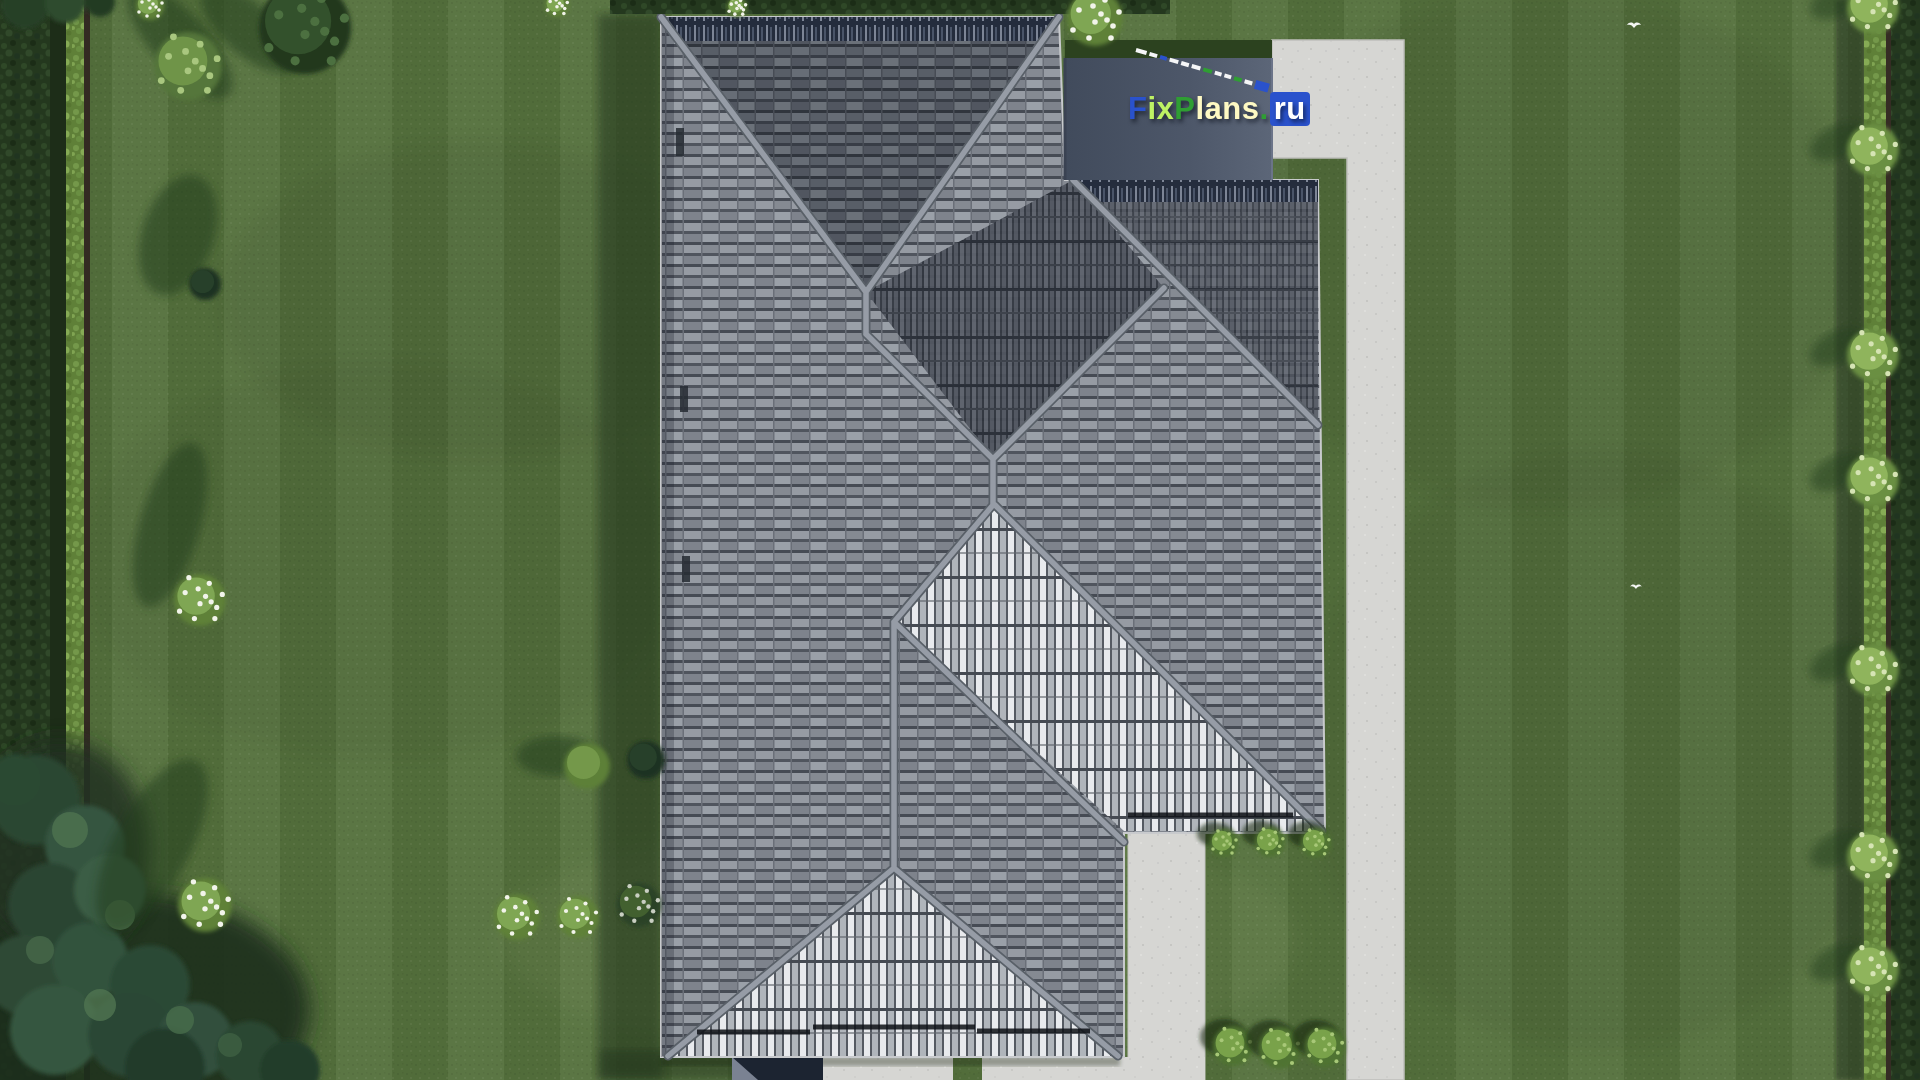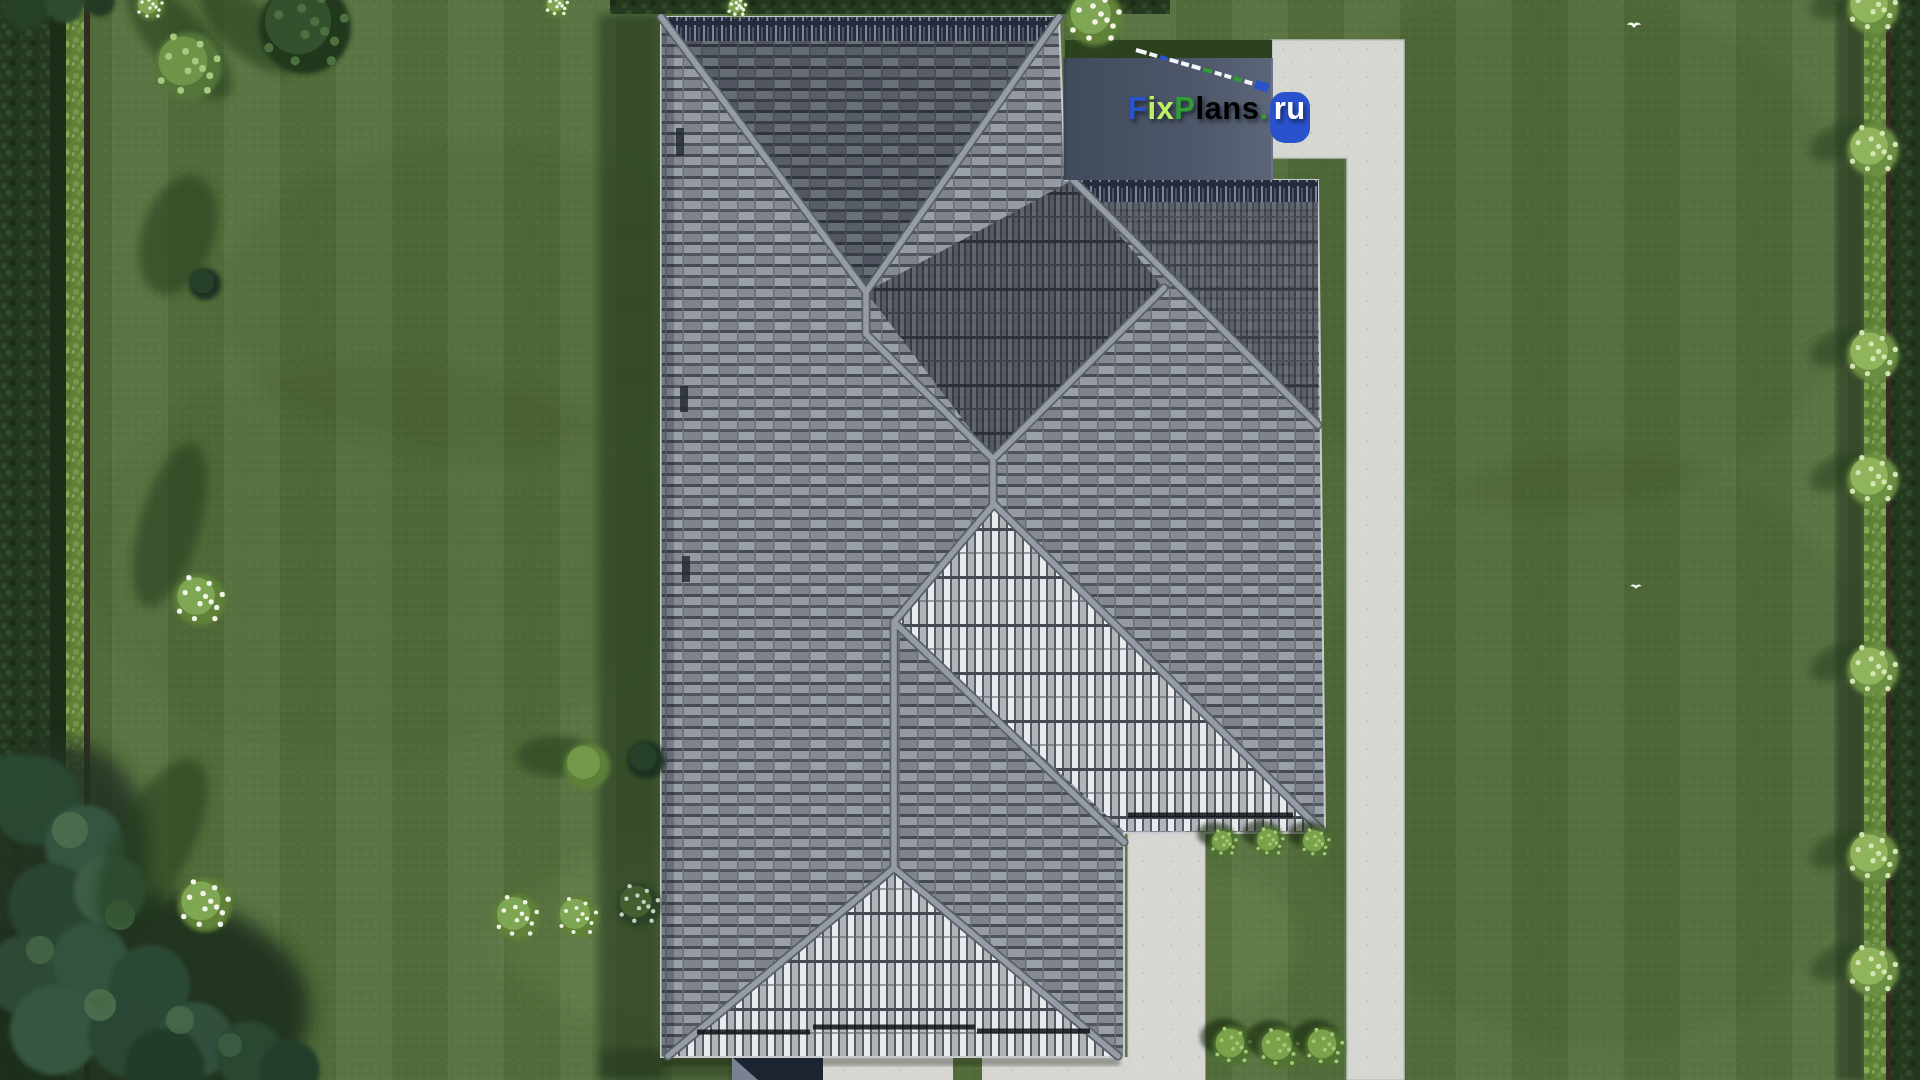--- a/index.html
+++ b/index.html
@@ -9,21 +9,21 @@
   }
   .scene svg{position:absolute;left:0;top:0;}
   .logo{
     position:absolute;left:1128px;top:92px;z-index:20;
     font-family:"Liberation Sans",sans-serif;
     font-size:31px;font-weight:bold;letter-spacing:0.5px;
     text-shadow:2px 3px 4px rgba(5,10,20,0.6);
     white-space:nowrap;line-height:1;
   }
   .logo .badge{
-    display:inline-block;border-radius:15px;padding:1px 4px 19px 4px;margin-left:1px;
+    display:inline-block;border-radius:4px;padding:1px 4px 2px 4px;margin-left:1px;
   }
 </style>
 </head>
 <body>
 
 <div class="scene">
 
 <svg id="scene-svg" width="1920" height="1080" viewBox="0 0 1920 1080" xmlns="http://www.w3.org/2000/svg">
   <defs>
     <filter id="b2">
@@ -698,15 +698,15 @@
           <circle cx="1323.5714285714287" cy="1038.4285714285713" r="2" fill="#a8c878"></circle>
           <circle cx="1333.5714285714287" cy="1048.4285714285713" r="2" fill="#a8c878"></circle>
         </g>
       </g>
   <g id="g-birds">
         <use href="#bird" transform="translate(1627,22) scale(1)"></use>
         <use href="#bird" transform="translate(1630,584) scale(0.85)"></use>
       </g>
 </svg>
 
-<div class="logo" id="logo"><span style="color: rgb(42, 82, 204);">F</span><span style="color: #bef264;">ix</span><span style="color: rgb(47, 158, 51);">P</span><span style="color: #000000; text-align: center;">lans</span><span style="color: rgb(47, 158, 51);">.</span><span class="badge" style="color: rgb(255, 255, 255); background: rgb(42, 82, 204);">ru</span></div>
+<div class="logo" id="logo"><span style="color: rgb(42, 82, 204);">F</span><span style="color: #bef264;">ix</span><span style="color: rgb(47, 158, 51);">P</span><span style="color: #fef9c3; text-align: center;">lans</span><span style="color: rgb(47, 158, 51);">.</span><span class="badge" style="color: rgb(255, 255, 255); background: rgb(42, 82, 204);">ru</span></div>
 
 </div>
 
 </body></html>

